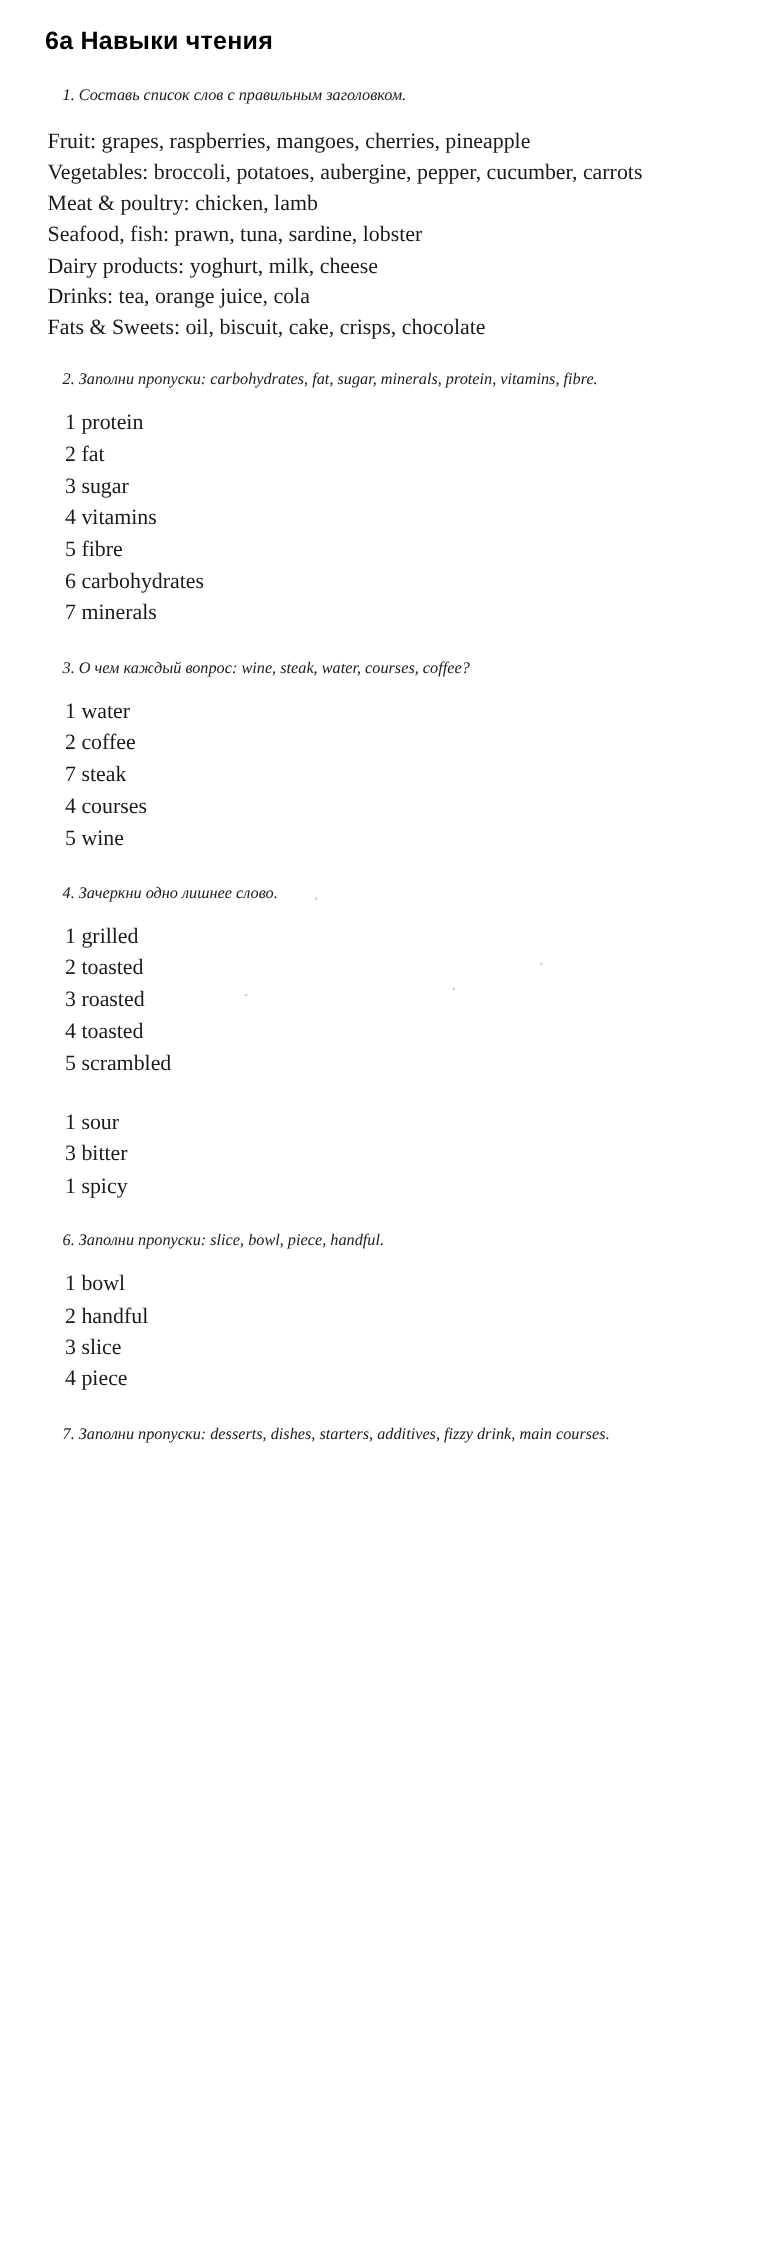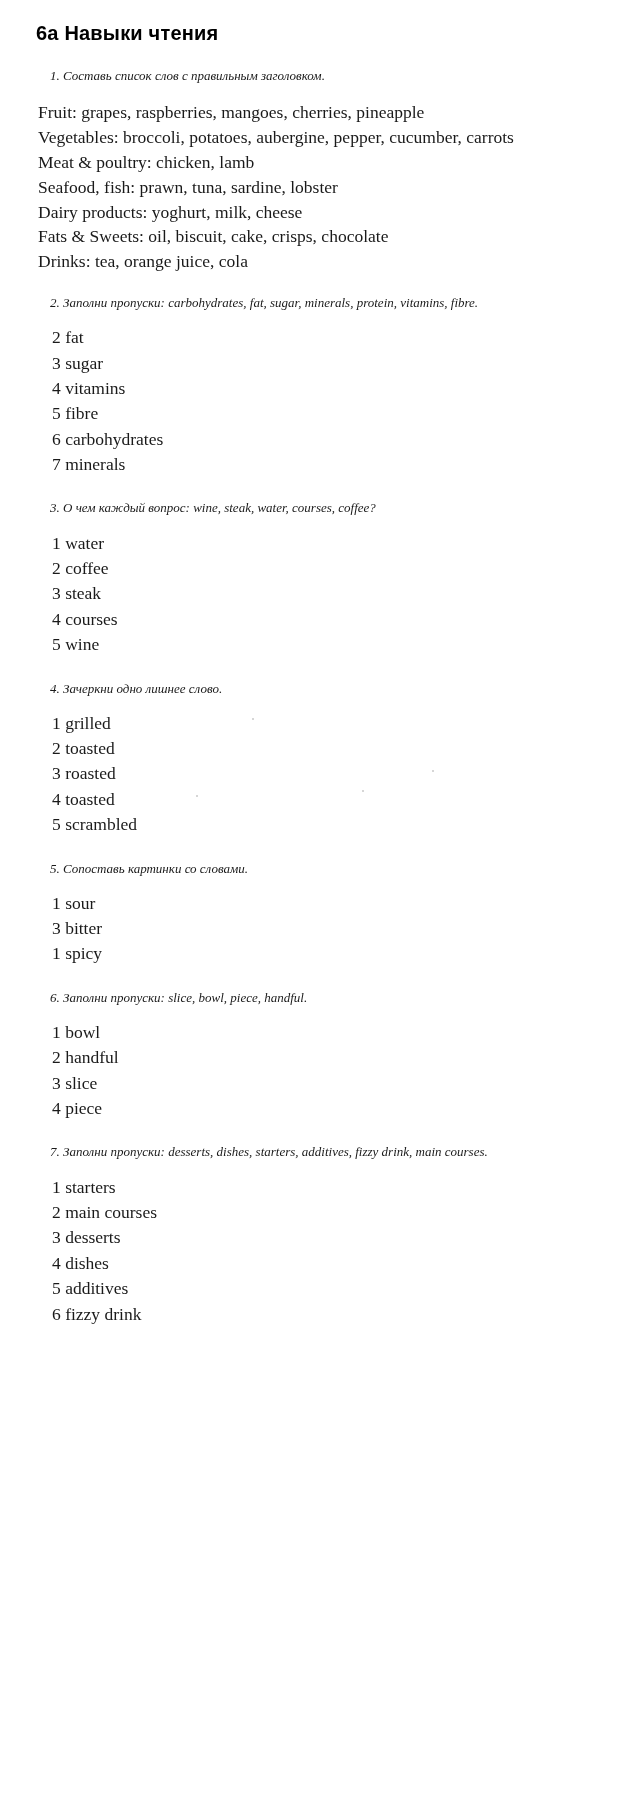--- a/index.html
+++ b/index.html
@@ -81,70 +81,62 @@
 
   <h1 class="page-title">6a Навыки чтения</h1>
 
   <p class="task-prompt">1. Составь список слов с правильным заголовком.</p>
   <div class="list-block">
     <div class="list-line justified">Fruit: grapes, raspberries, mangoes, cherries, pineapple</div>
     <div class="list-line justified">Vegetables: broccoli, potatoes, aubergine, pepper, cucumber, carrots</div>
     <div class="list-line">Meat &amp; poultry: chicken, lamb</div>
     <div class="list-line">Seafood, fish: prawn, tuna, sardine, lobster</div>
     <div class="list-line">Dairy products: yoghurt, milk, cheese</div>
+    <div class="list-line">Drinks: tea, orange juice, cola</div>
     <div class="list-line">Fats &amp; Sweets: oil, biscuit, cake, crisps, chocolate</div>
-    <div class="list-line">Drinks: tea, orange juice, cola</div>
   </div>
 
   <p class="task-prompt">2. Заполни пропуски: carbohydrates, fat, sugar, minerals, protein, vitamins, fibre.</p>
   <div class="answers">
+    <div class="answer-line">1 protein</div>
     <div class="answer-line">2 fat</div>
     <div class="answer-line">3 sugar</div>
     <div class="answer-line">4 vitamins</div>
     <div class="answer-line">5 fibre</div>
     <div class="answer-line">6 carbohydrates</div>
     <div class="answer-line">7 minerals</div>
   </div>
 
   <p class="task-prompt">3. О чем каждый вопрос: wine, steak, water, courses, coffee?</p>
   <div class="answers">
     <div class="answer-line">1 water</div>
     <div class="answer-line">2 coffee</div>
-    <div class="answer-line">3 steak</div>
+    <div class="answer-line">7 steak</div>
     <div class="answer-line">4 courses</div>
     <div class="answer-line">5 wine</div>
   </div>
 
   <p class="task-prompt">4. Зачеркни одно лишнее слово.</p>
   <div class="answers">
     <div class="answer-line">1 grilled</div>
     <div class="answer-line">2 toasted</div>
     <div class="answer-line">3 roasted</div>
     <div class="answer-line">4 toasted</div>
     <div class="answer-line">5 scrambled</div>
   </div>
 
-  <p class="task-prompt">5. Сопоставь картинки со словами.</p>
   <div class="answers">
     <div class="answer-line">1 sour</div>
     <div class="answer-line">3 bitter</div>
     <div class="answer-line">1 spicy</div>
   </div>
 
   <p class="task-prompt">6. Заполни пропуски: slice, bowl, piece, handful.</p>
   <div class="answers">
     <div class="answer-line">1 bowl</div>
     <div class="answer-line">2 handful</div>
     <div class="answer-line">3 slice</div>
     <div class="answer-line">4 piece</div>
   </div>
 
   <p class="task-prompt">7. Заполни пропуски: desserts, dishes, starters, additives, fizzy drink, main courses.</p>
-  <div class="answers">
-    <div class="answer-line">1 starters</div>
-    <div class="answer-line">2 main courses</div>
-    <div class="answer-line">3 desserts</div>
-    <div class="answer-line">4 dishes</div>
-    <div class="answer-line">5 additives</div>
-    <div class="answer-line">6 fizzy drink</div>
-  </div>
 
 </div>
 
 </body></html>

